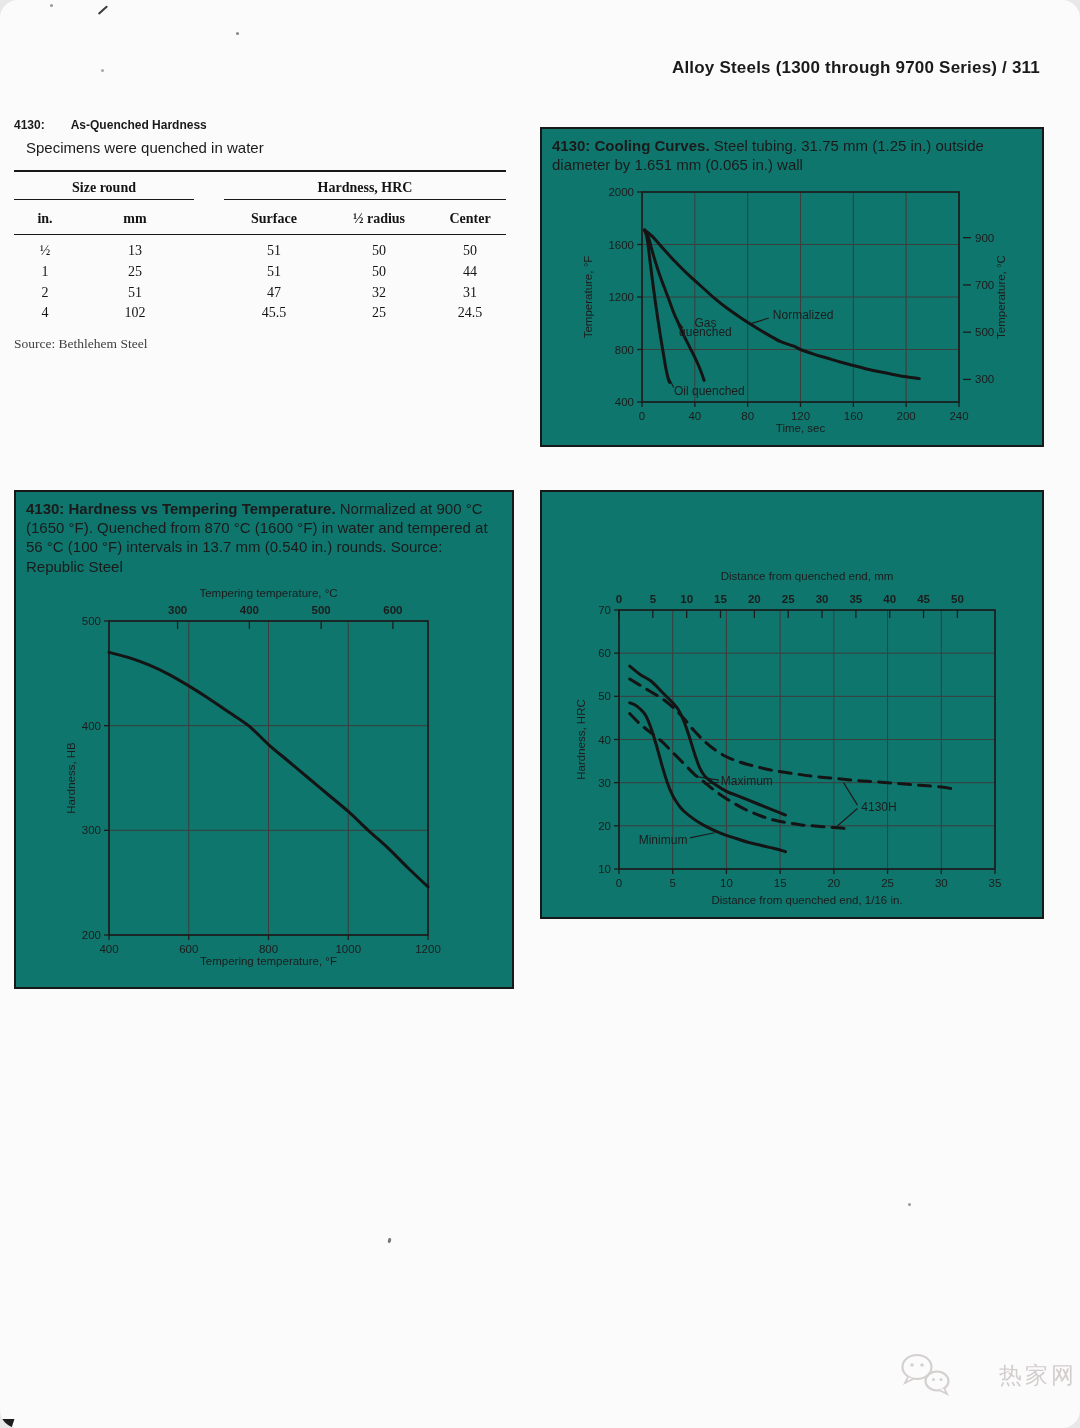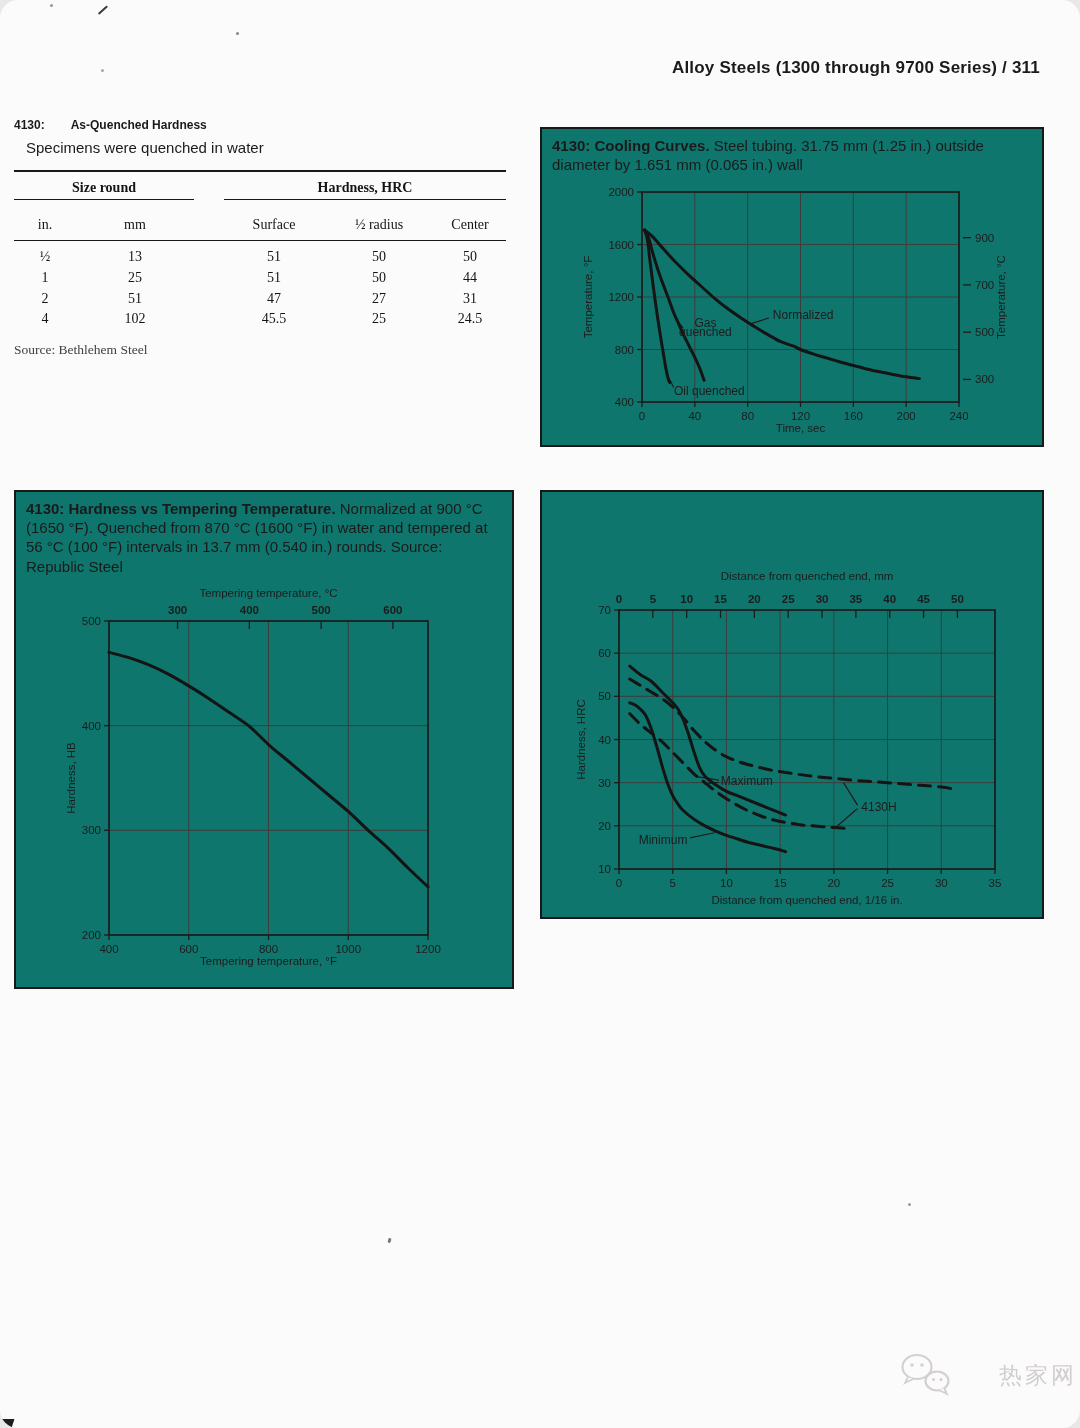--- a/index.html
+++ b/index.html
@@ -8,21 +8,21 @@
   .hdr{position:absolute;top:58px;right:40px;font-size:17px;font-weight:bold;letter-spacing:.2px;}
   
   .sec-table{position:absolute;left:14px;top:118px;width:498px;}
   .sec-title{font-size:12px;font-weight:bold;margin:0;}
   .sec-title .code{margin-right:26px;}
   .sec-sub{font-size:15px;margin:7px 0 0 12px;}
   .dtable{border-collapse:collapse;width:492px;margin-top:14px;table-layout:fixed;
           font-family:"Liberation Serif",serif;font-size:14px;color:#141414;border-top:2.5px solid #181818;}
   .dtable th,.dtable td{padding:1px 2px;text-align:center;line-height:1.35;}
   .dtable .grp{font-weight:bold;border-bottom:1.6px solid #181818;padding-top:7px;padding-bottom:1px;}
-  .dtable .colhead th{font-weight:normal;border-bottom:1.6px solid #181818;padding:16px 0 5px;}
+  .dtable .colhead th{font-weight:bold;border-bottom:1.6px solid #181818;padding:10px 0 5px;}
   .dtable tbody tr:first-child td{padding-top:7px;}
   .src{font-family:"Liberation Serif",serif;font-size:13.5px;margin-top:12px;color:#404040;}
   
   .box{position:absolute;border:2px solid #181818;background:#0f766e;}
   .box-cooling{left:540px;top:127px;width:500px;height:316px;}
   .box-tempering{left:14px;top:490px;width:496px;height:495px;}
   .box-hard{left:540px;top:490px;width:500px;height:425px;}
   .box p.cap{margin:0;padding:7px 10px 0 10px;font-size:15px;line-height:1.28;}
   .box p.cap b{font-weight:bold;}
   .chart{position:absolute;left:5px;}
@@ -101,21 +101,21 @@
             <td></td>
             <td>51</td>
             <td>50</td>
             <td>44</td>
           </tr>
           <tr>
             <td>2</td>
             <td>51</td>
             <td></td>
             <td>47</td>
-            <td>27</td>
+            <td>32</td>
             <td>31</td>
           </tr>
           <tr>
             <td>4</td>
             <td>102</td>
             <td></td>
             <td>45.5</td>
             <td>25</td>
             <td>24.5</td>
           </tr>

